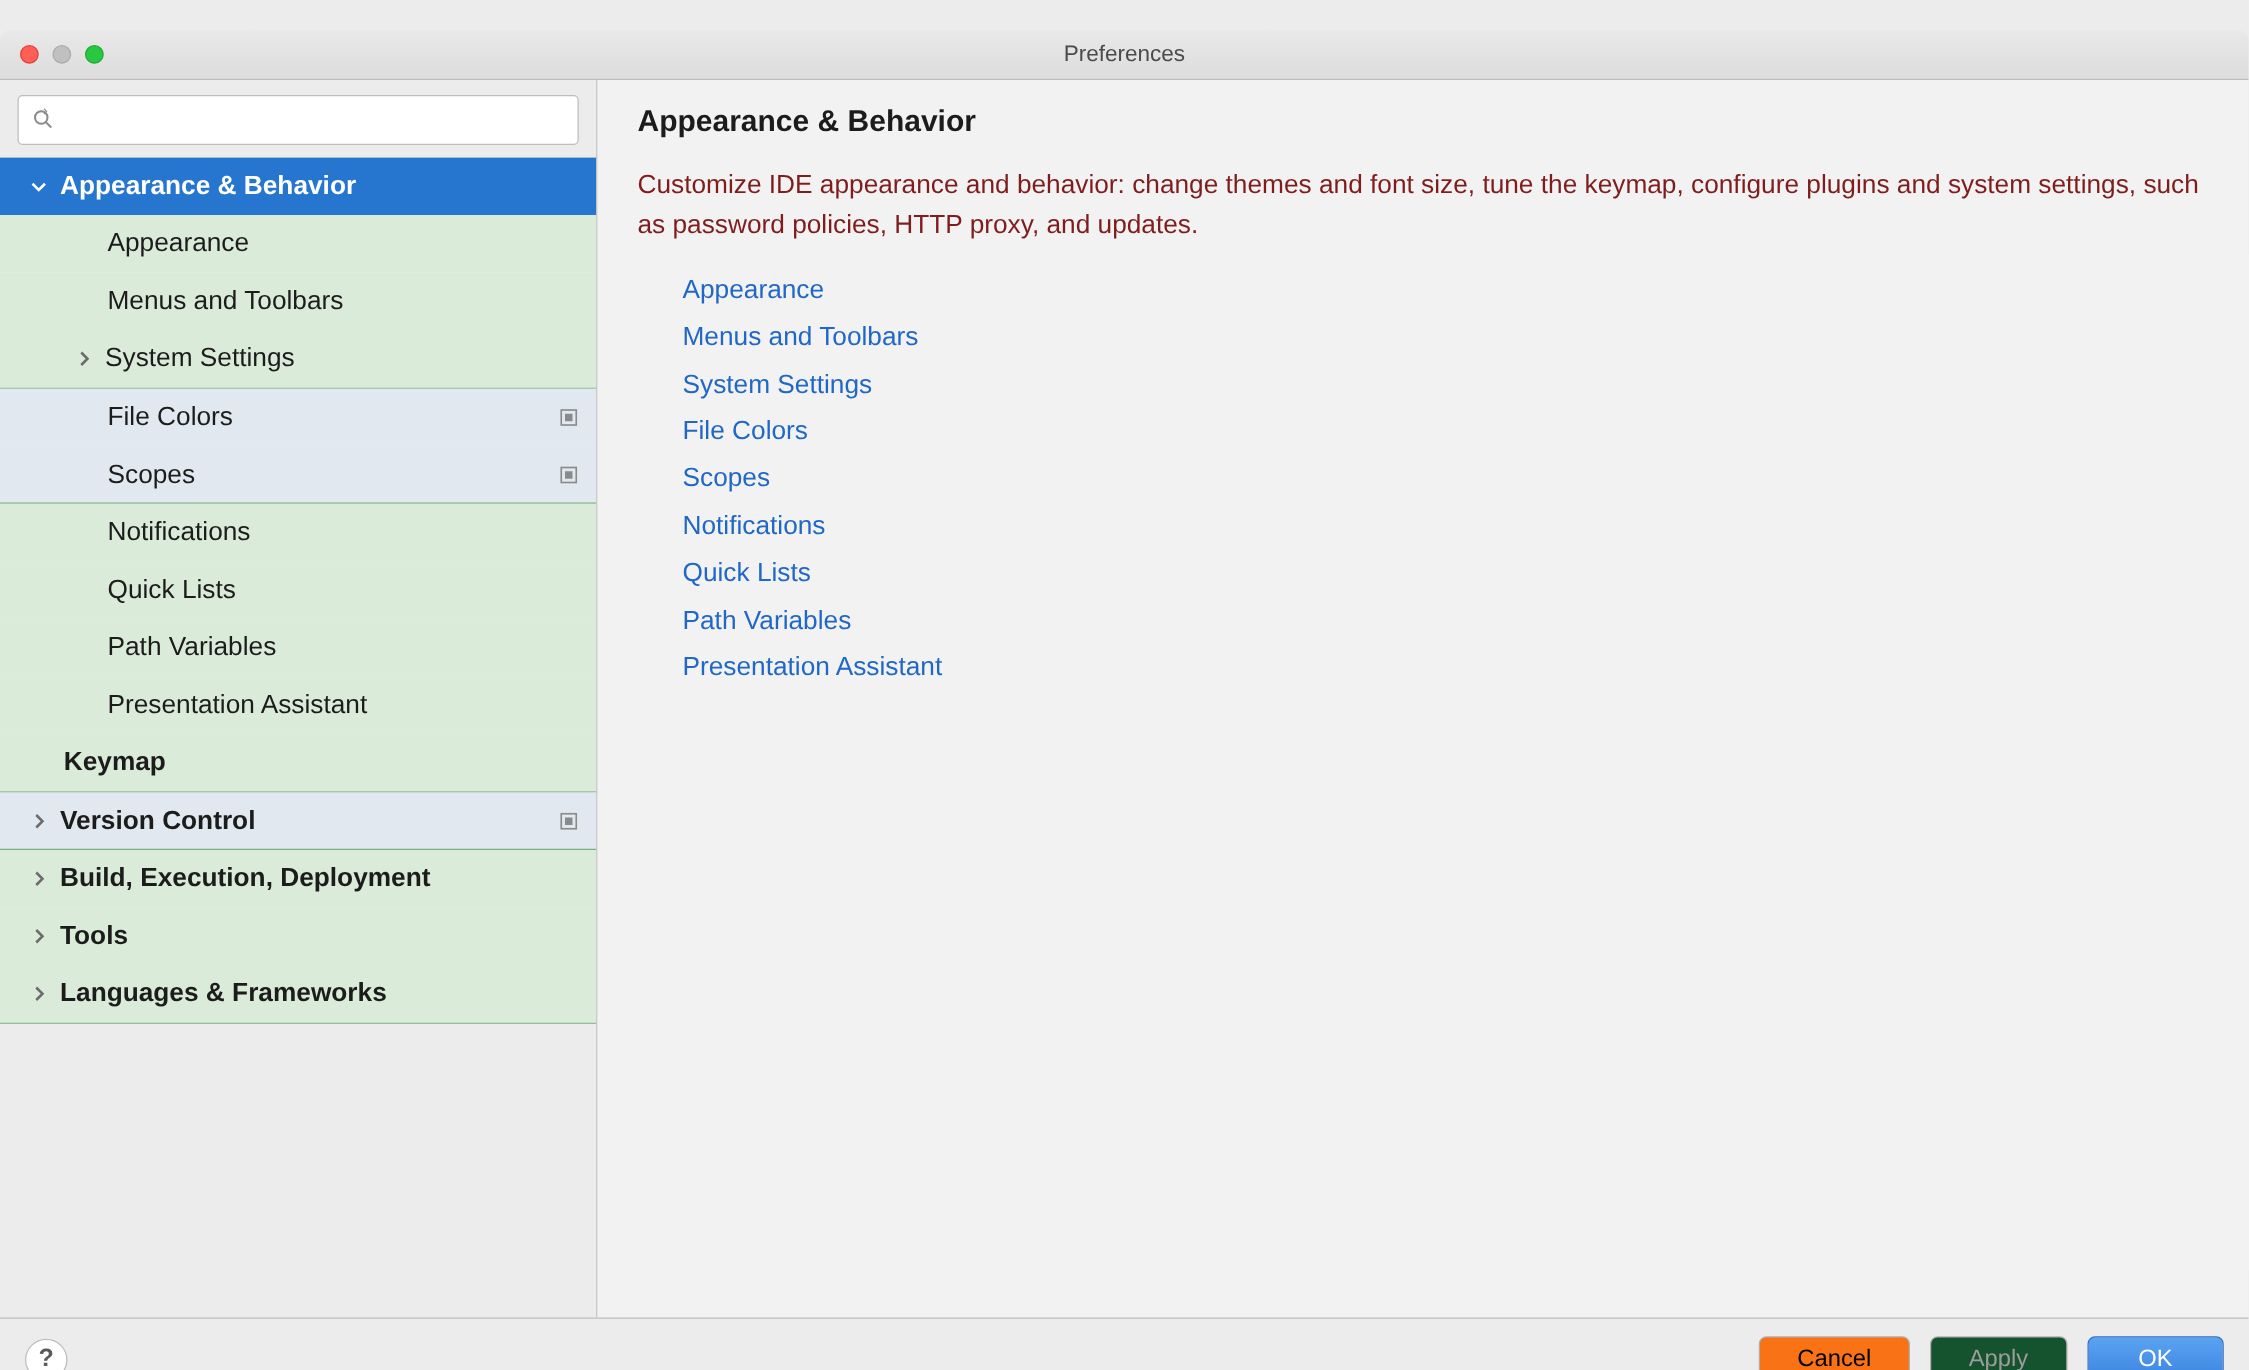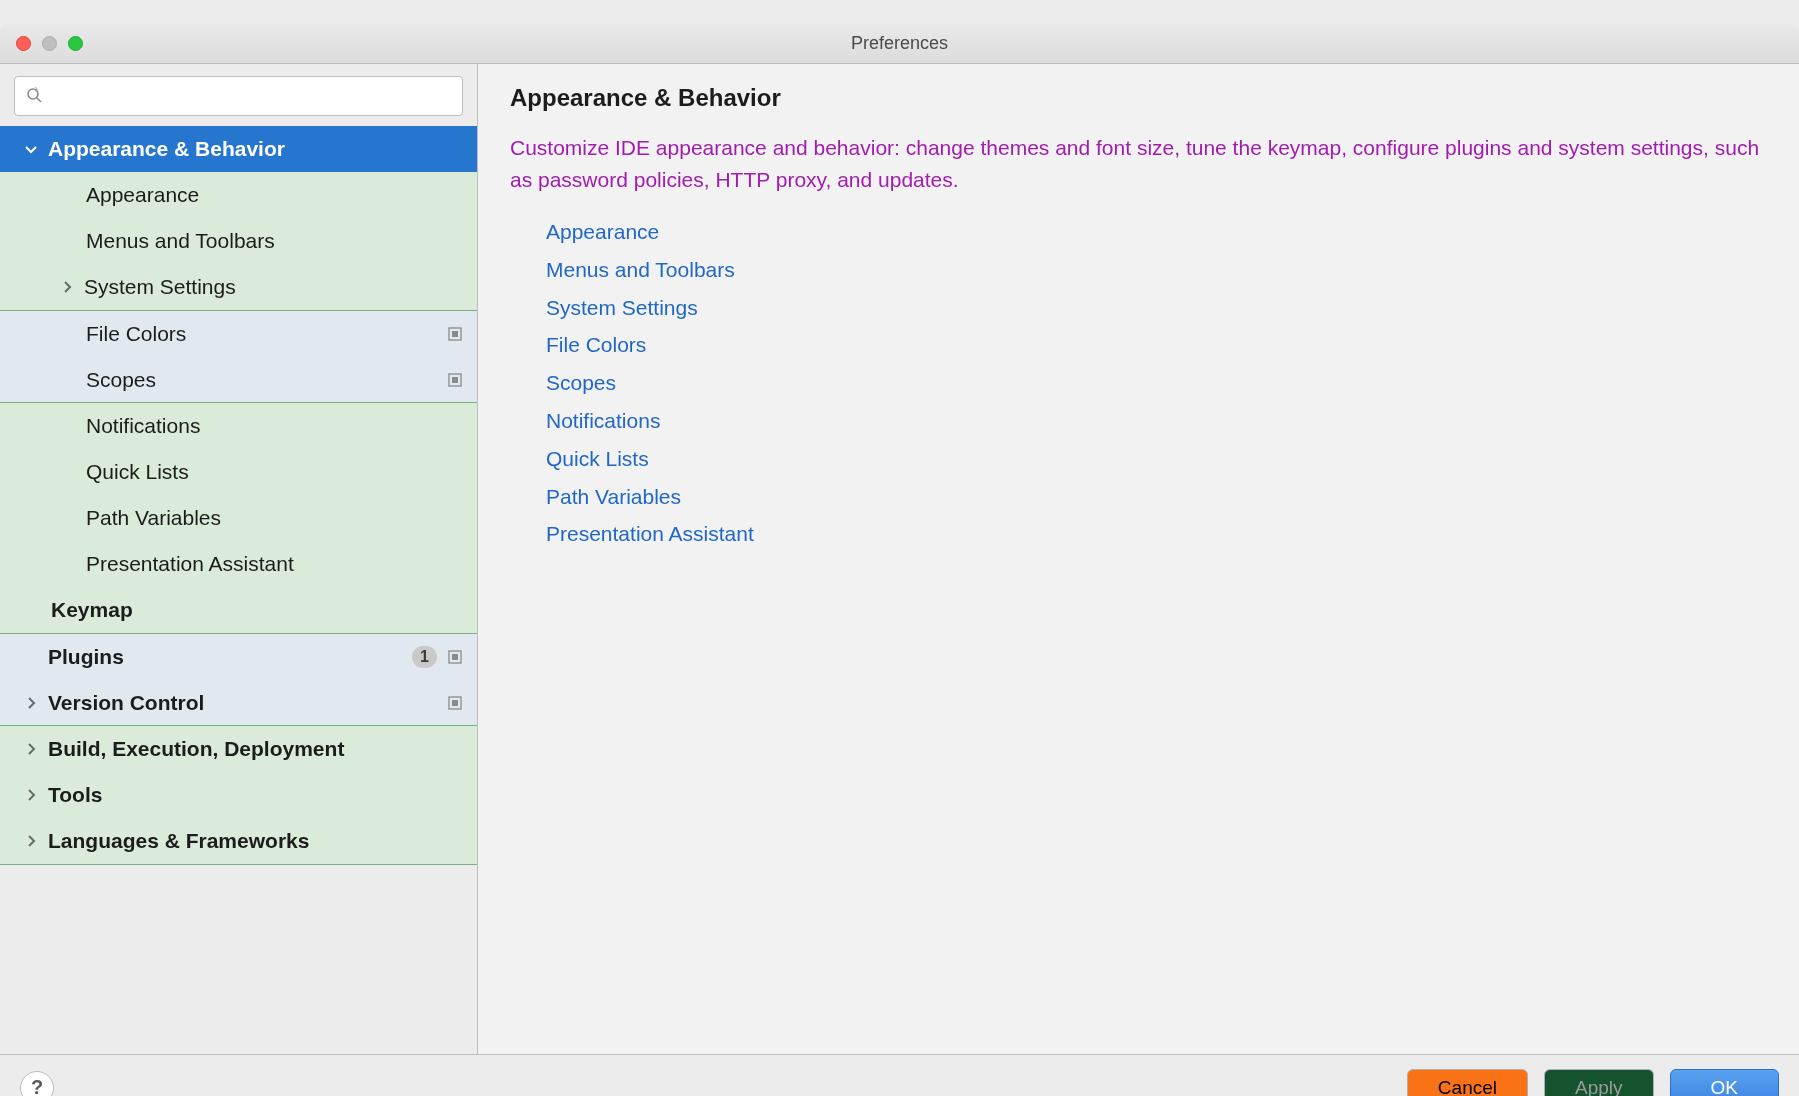--- a/index.html
+++ b/index.html
@@ -167,21 +167,21 @@
       overflow-y: auto;
     }
     .main-title {
       font-size: 24px;
       font-weight: 700;
       color: #1c1c1c;
       margin-bottom: 20px;
     }
     .main-desc {
       font-size: 21px;
-      color: #a21caf;
+      color: #7f1d1d;
       line-height: 1.5;
       margin-bottom: 18px;
     }
     .link-list {
       padding-left: 36px;
     }
     .link-item {
       font-size: 21px;
       color: #2168c6;
       line-height: 1.8;
@@ -321,31 +321,20 @@
             <span>Path Variables</span>
           </div>
           <div class="tree-item child greenbg">
             <span>Presentation Assistant</span>
           </div>
           <div class="tree-item top greenbg" style="padding-left:51px">
             <span>Keymap</span>
           </div>
         </div>
 
-        <div class="tree-item top graybg" style="padding-left:48px">
-          <span>Plugins</span>
-          <span class="spacer"></span>
-          <span class="badge">1</span>
-          <span class="dup-icon">
-            <svg width="16" height="16" viewBox="0 0 16 16">
-                <rect x="2" y="2" width="12" height="12" fill="none" stroke="currentColor" stroke-width="1.3"></rect>
-                <rect x="5" y="5" width="6" height="6" fill="currentColor"></rect>
-              </svg>
-          </span>
-        </div>
         <div class="tree-item top graybg">
           <span class="expand-icon">
             <svg width="14" height="14" viewBox="0 0 14 14">
                 <path d="M5 2 L10 7 L5 12" fill="none" stroke="currentColor" stroke-width="2"></path>
               </svg>
           </span>
           <span>Version Control</span>
           <span class="spacer"></span>
           <span class="dup-icon">
             <svg width="16" height="16" viewBox="0 0 16 16">

